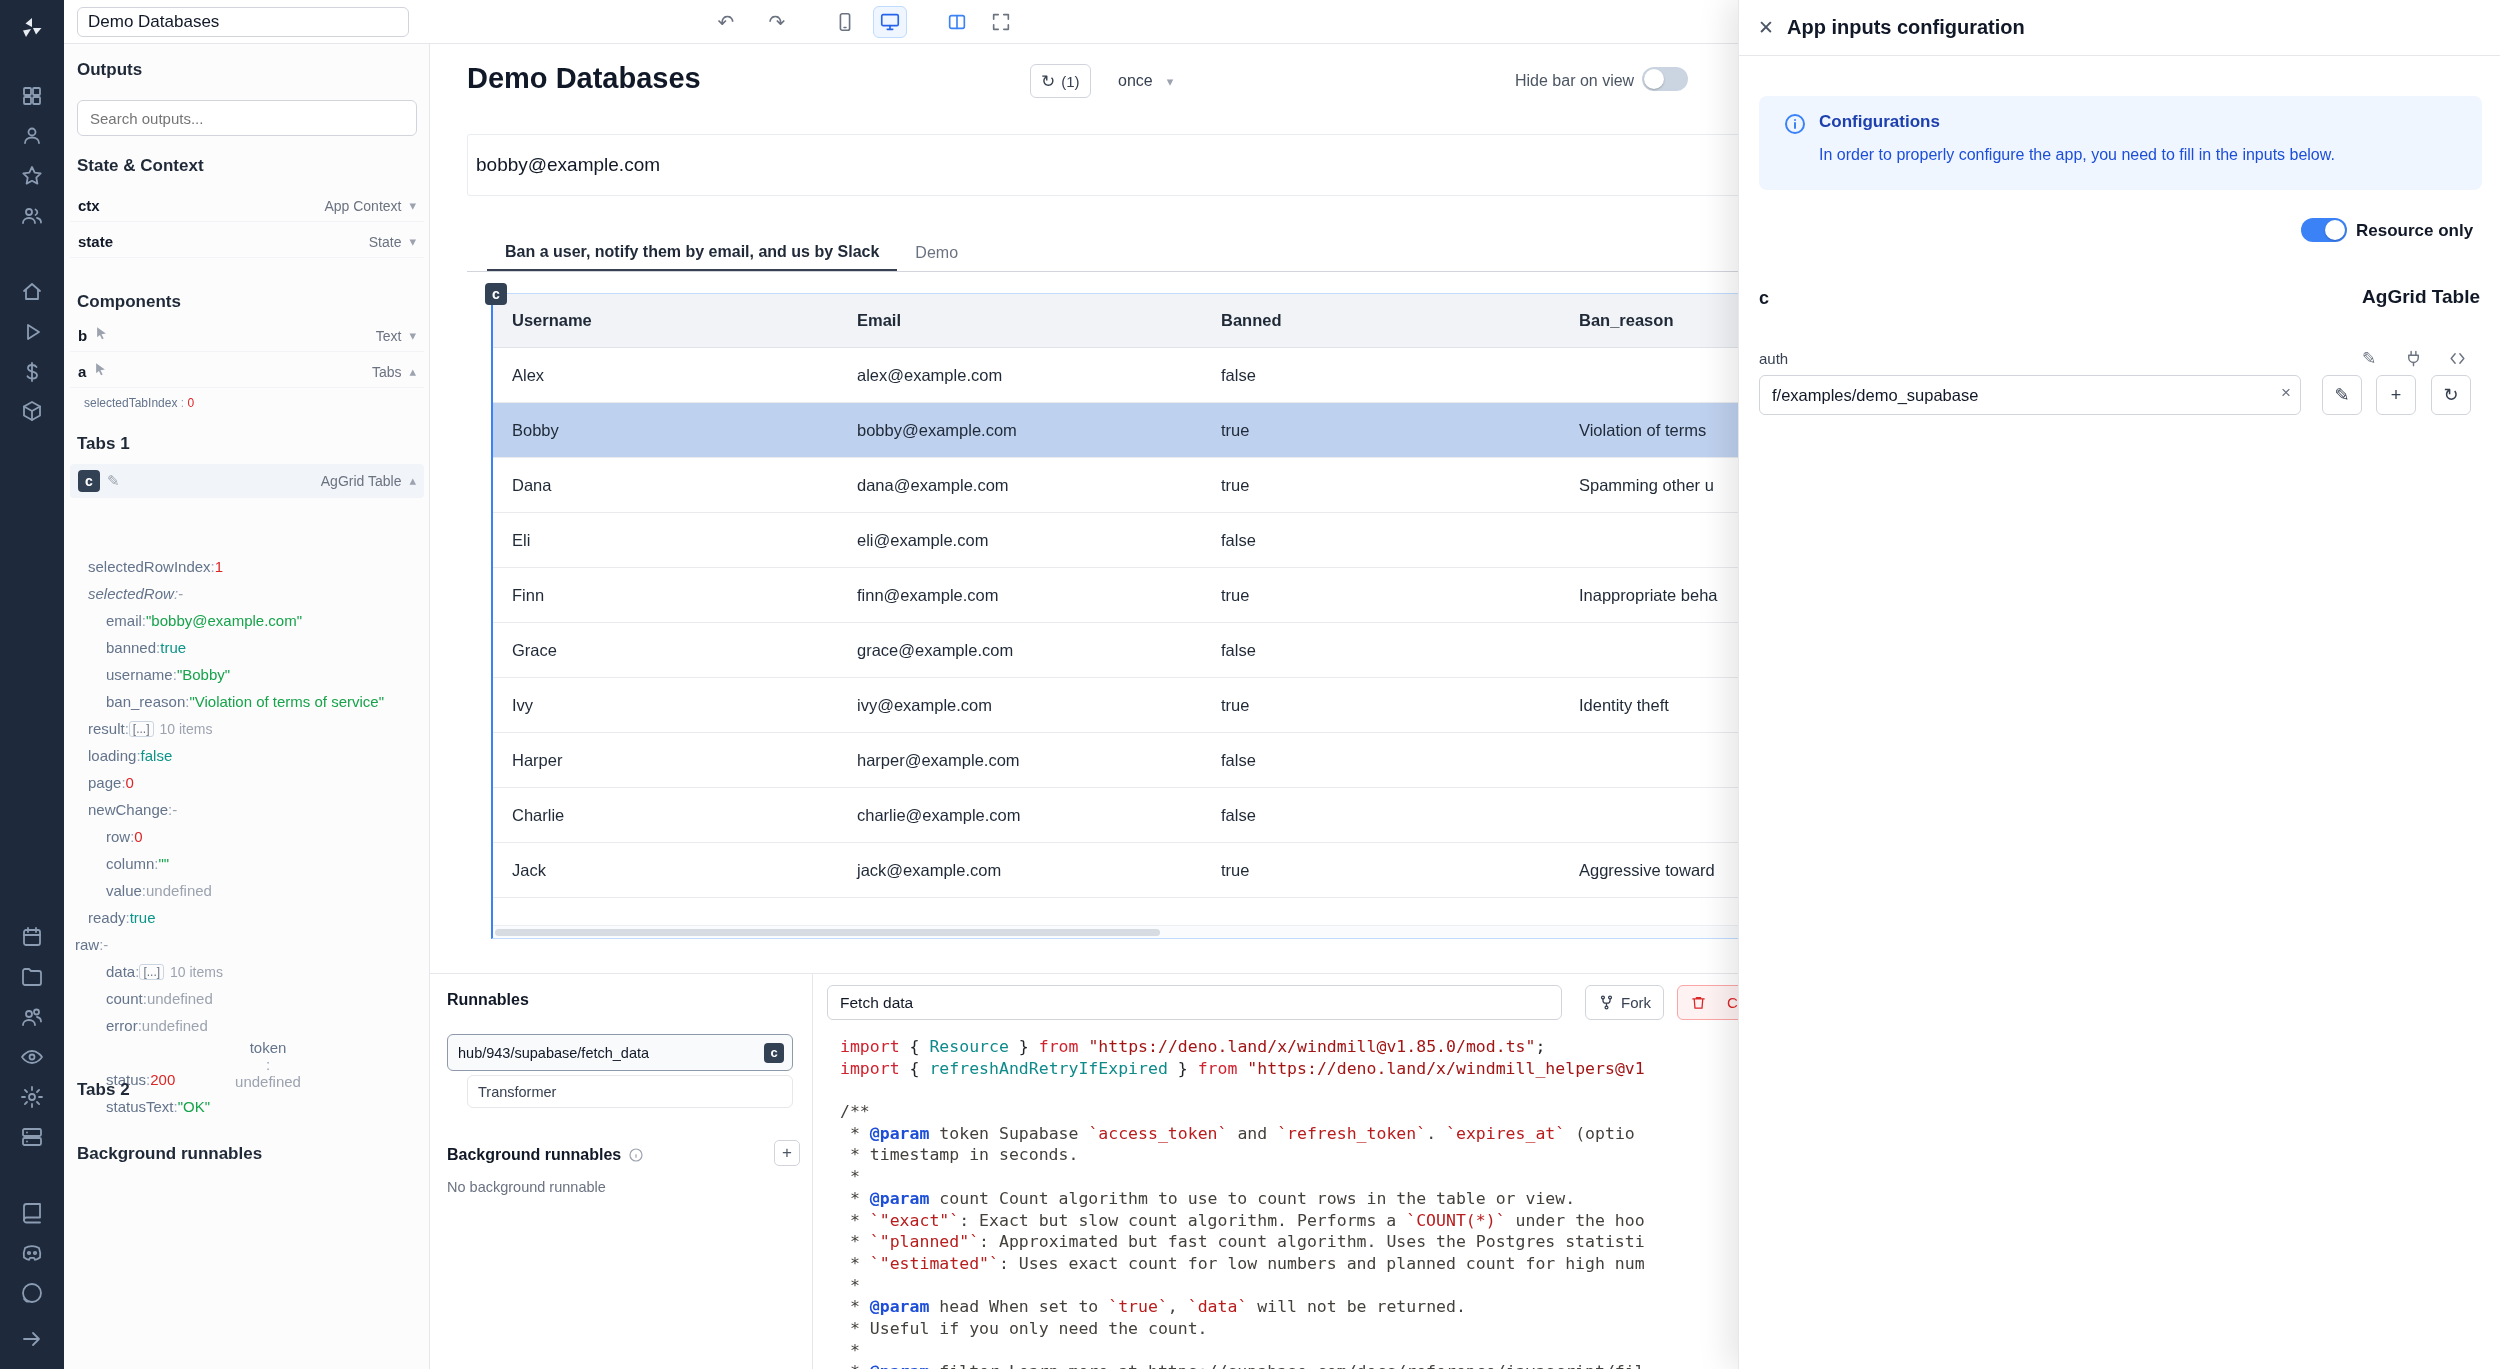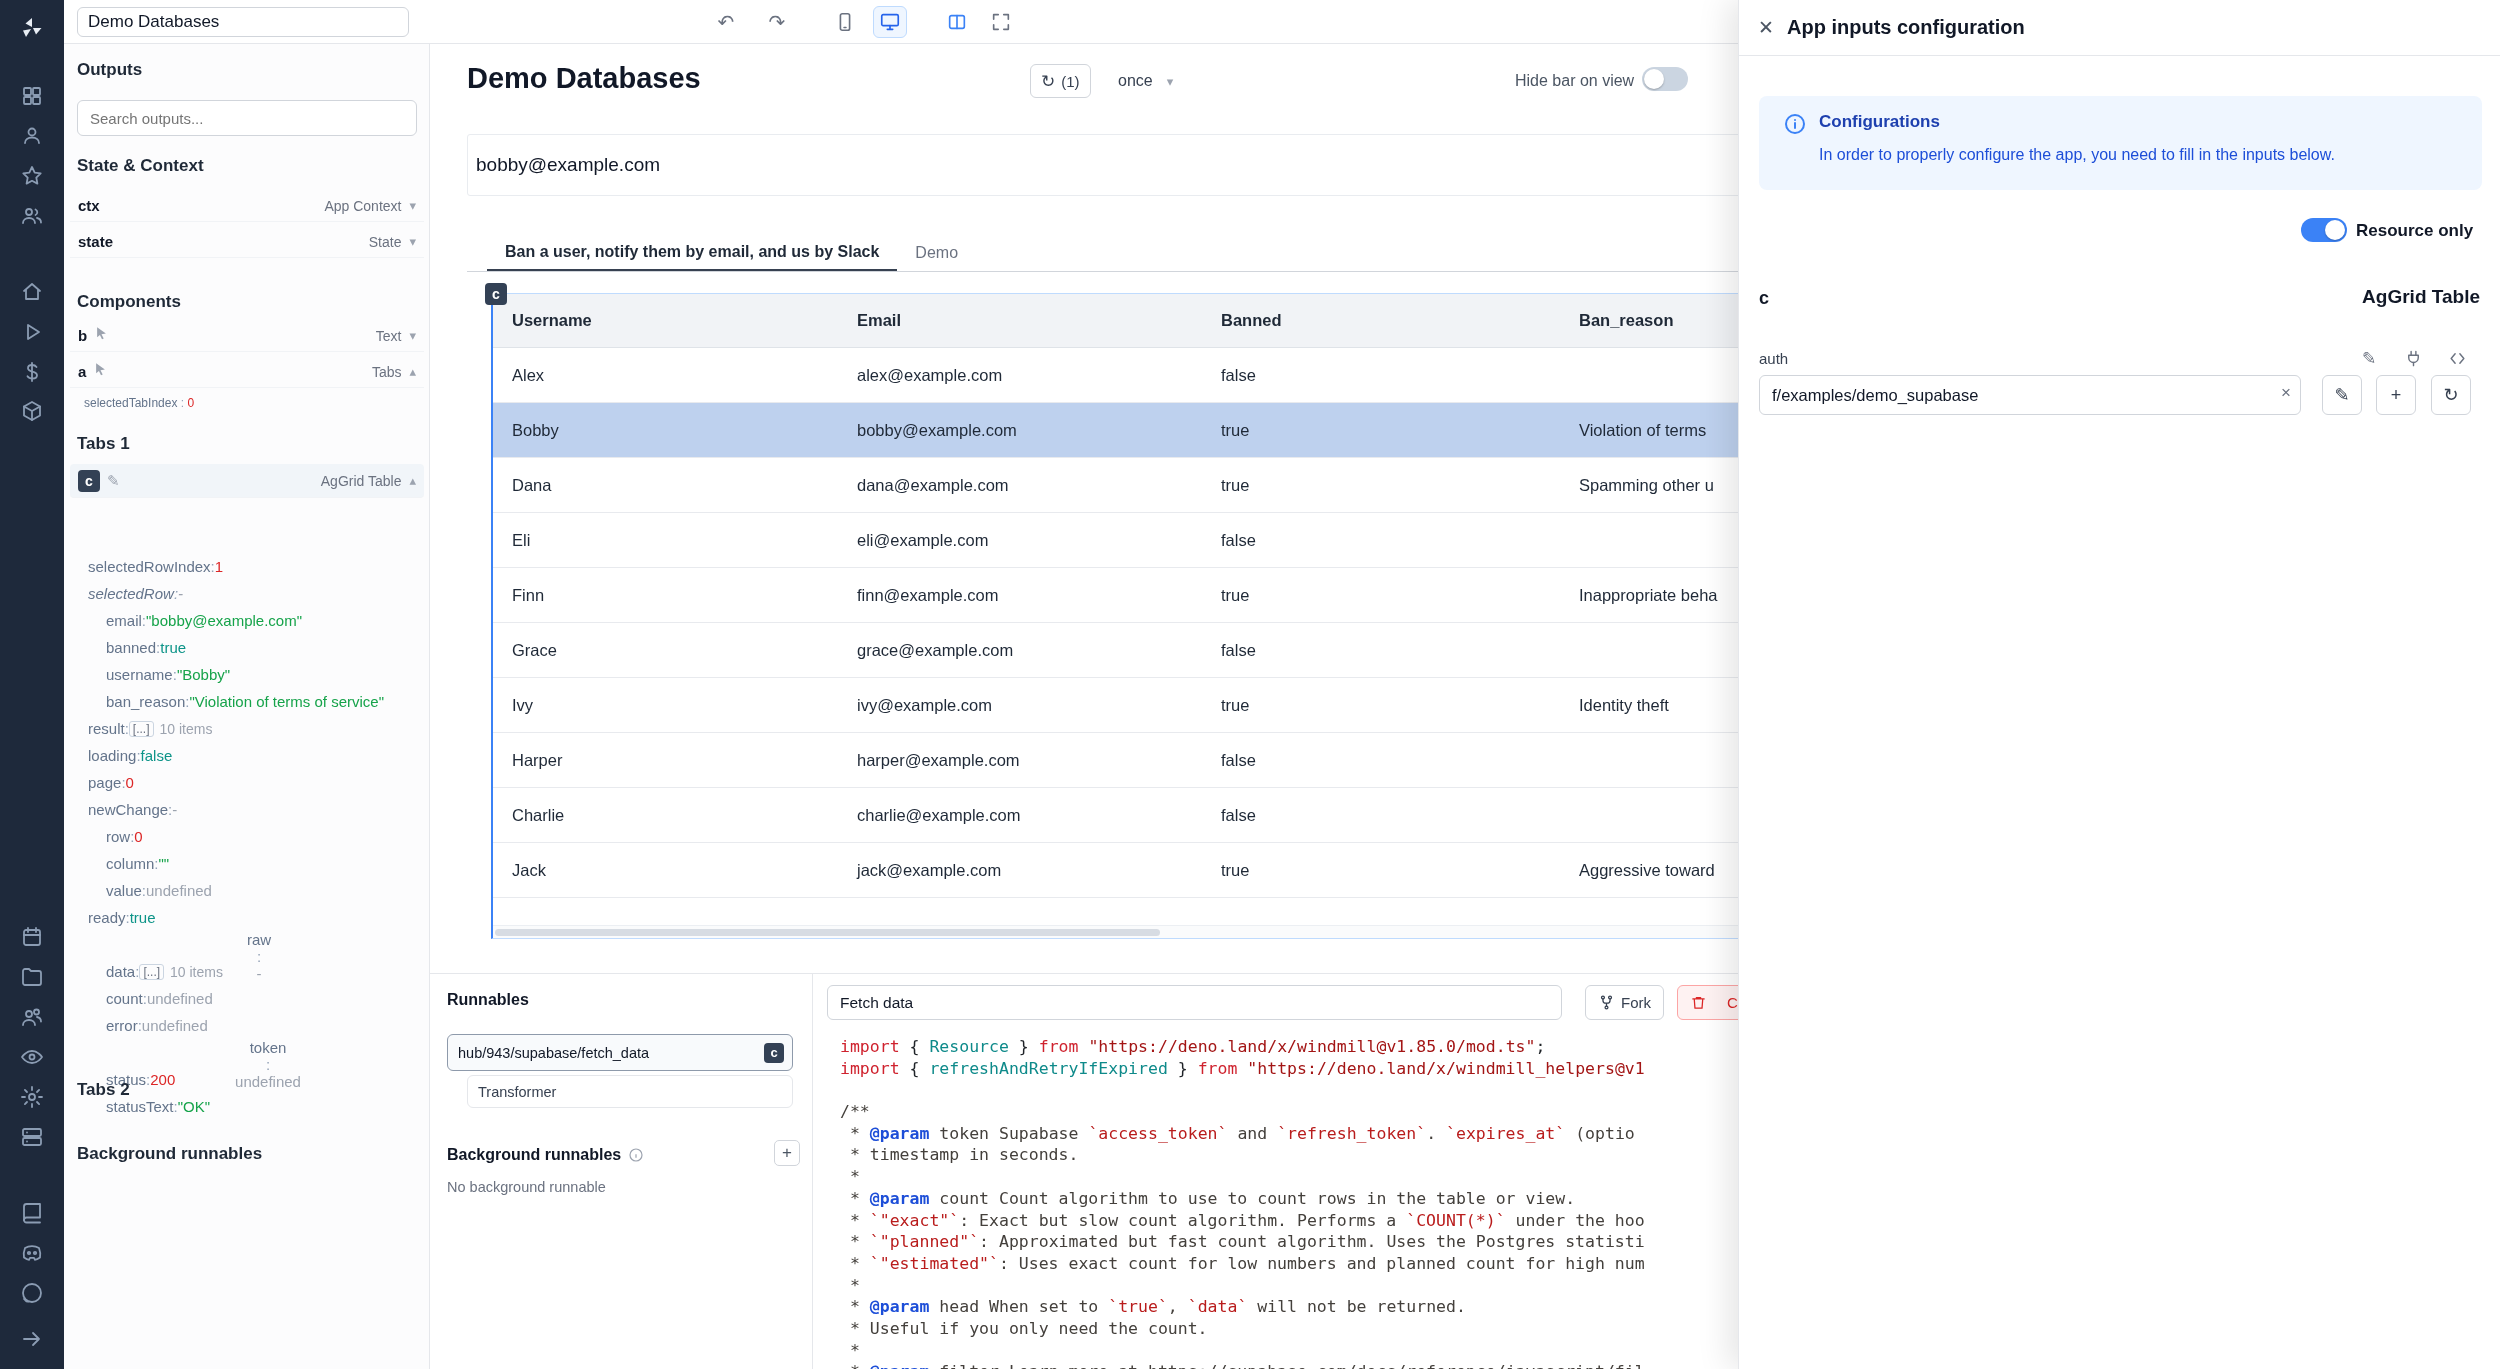--- a/index.html
+++ b/index.html
@@ -416,21 +416,21 @@
       <div class="tree-row" style="padding-left: 42px;">
         <span>value</span>
         <span class="colon" style="color: rgb(148, 163, 184);"> : </span>
         <span class="v-undef">undefined</span>
       </div>
       <div class="tree-row" style="padding-left: 24px;">
         <span>ready</span>
         <span class="colon" style="color: rgb(148, 163, 184);"> : </span>
         <span class="v-bool">true</span>
       </div>
-      <div class="tree-row" style="padding-left: 24px; flex-direction: column;">
+      <div class="tree-row" style="padding-left: 11px;">
         <span>raw</span>
         <span class="colon" style="color: rgb(148, 163, 184);"> : </span>
         <span class="v-dash">-</span>
       </div>
       <div class="tree-row" style="padding-left: 42px;">
         <span>data</span>
         <span class="colon" style="color: rgb(148, 163, 184);"> : </span>
         <span class="v-items">[...]</span>
         <span class="v-extra">10 items</span>
       </div>

